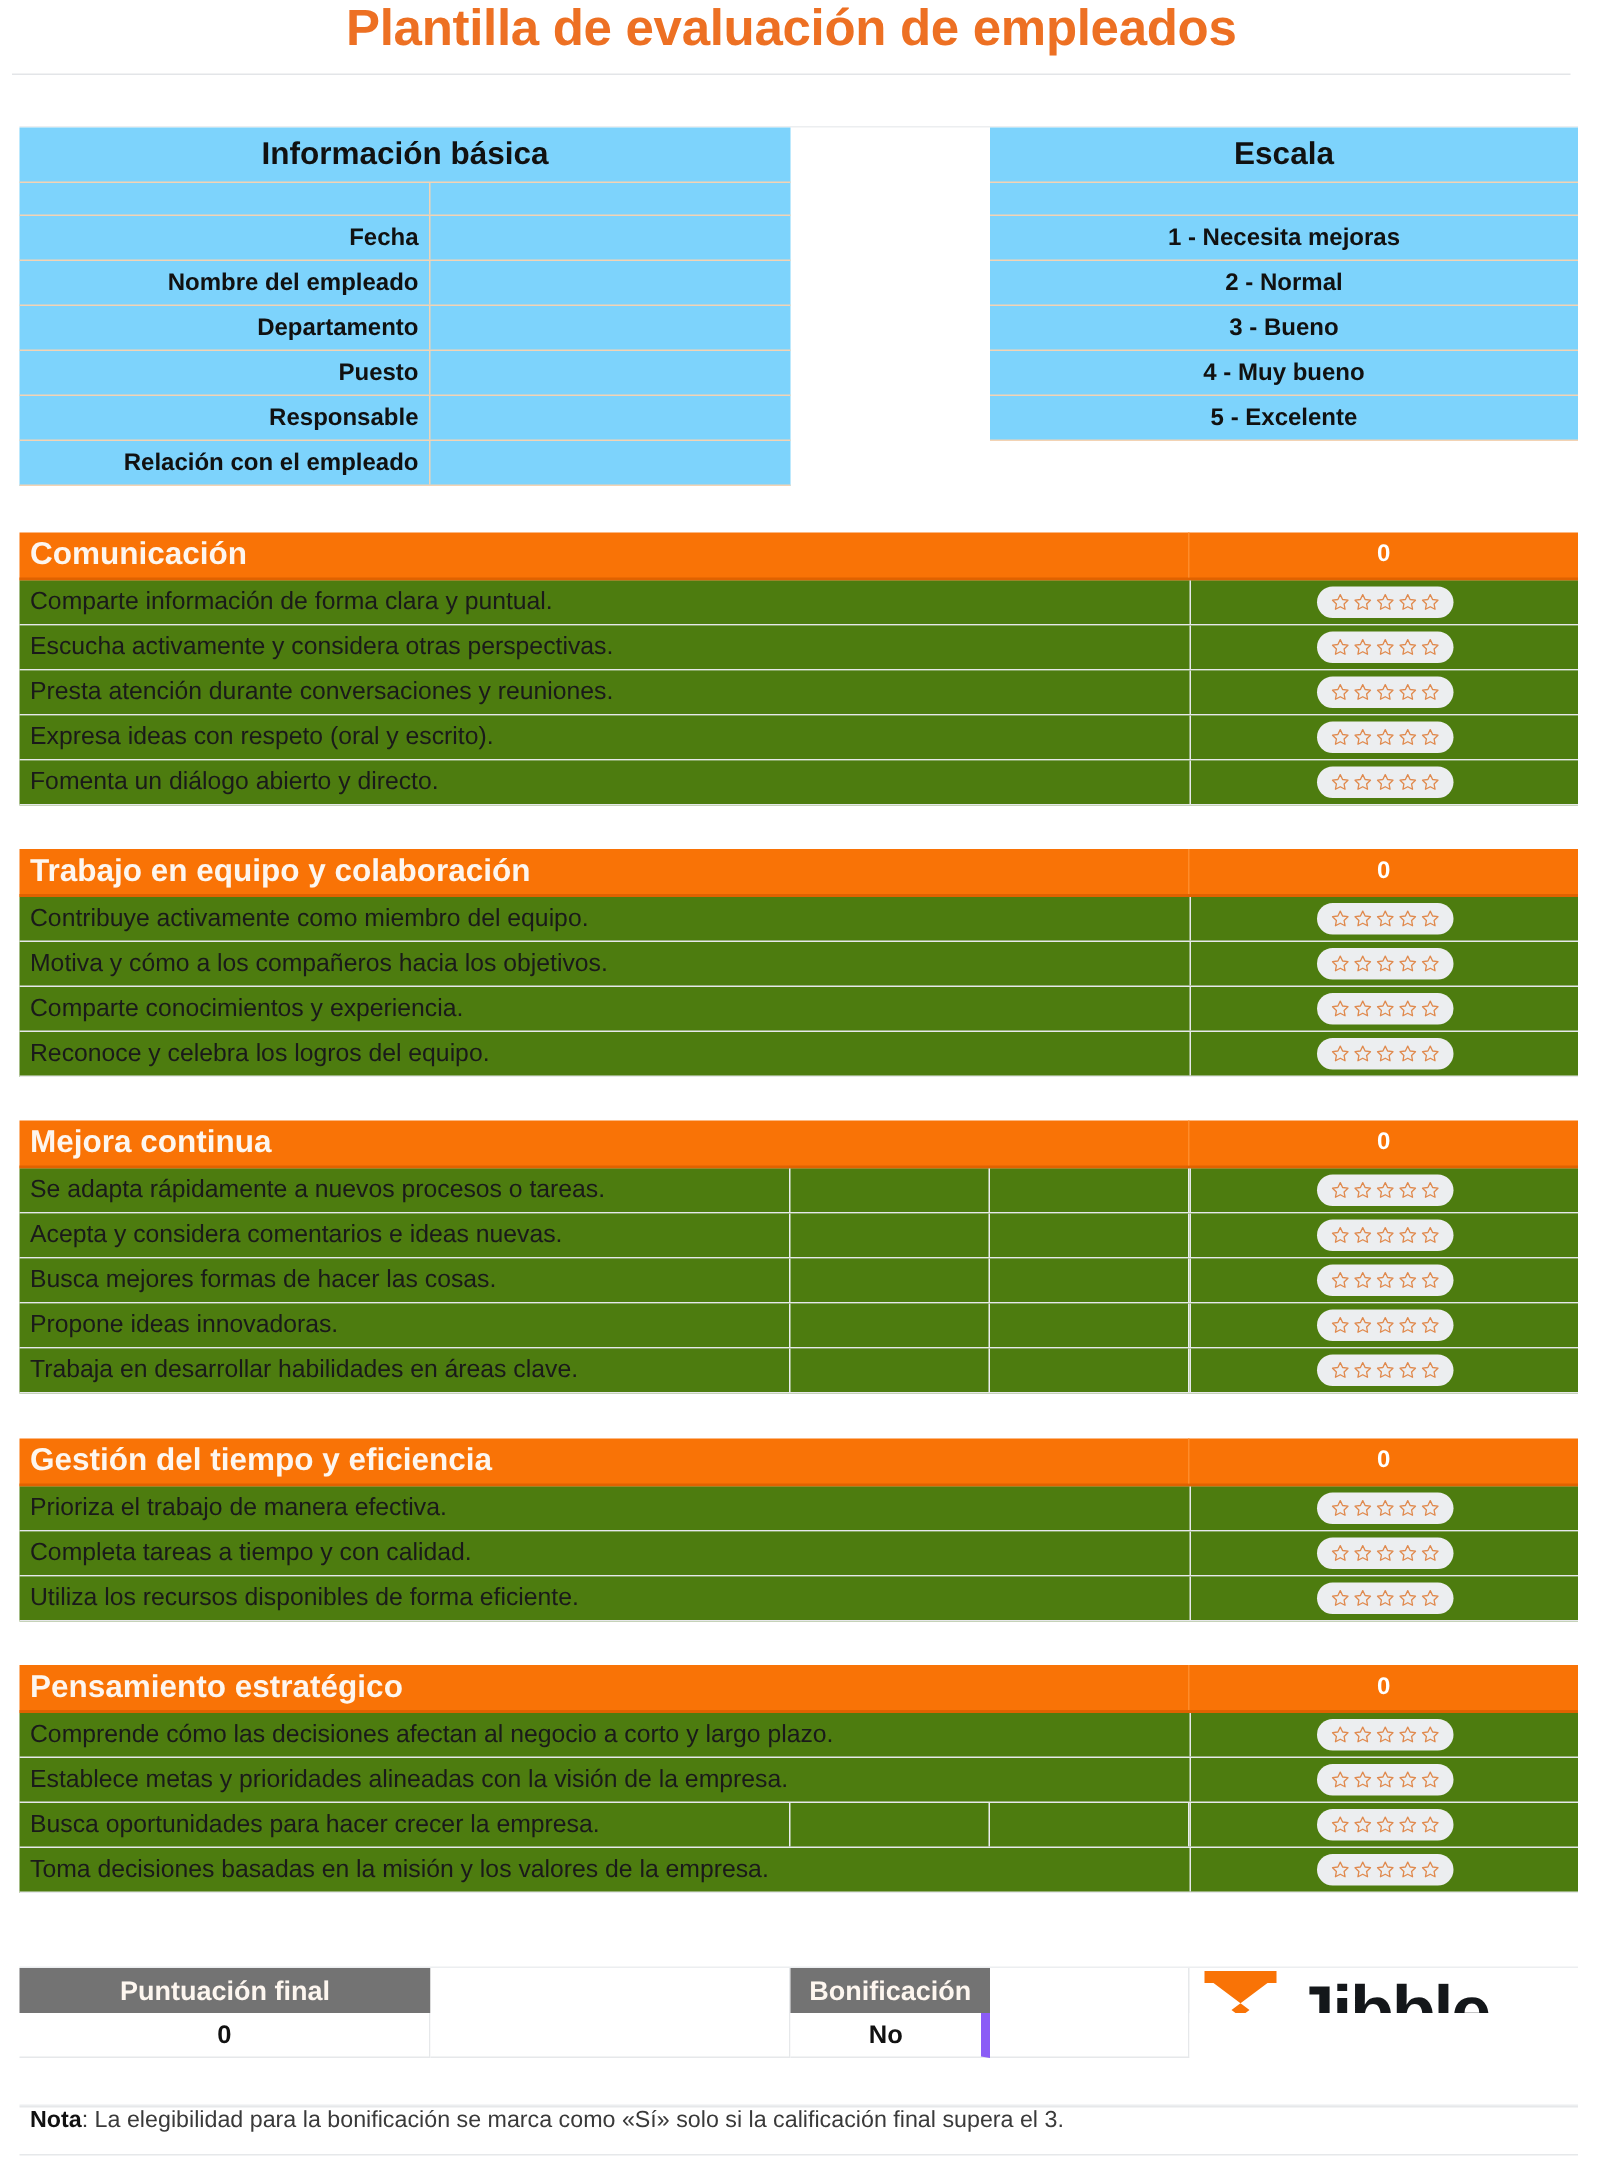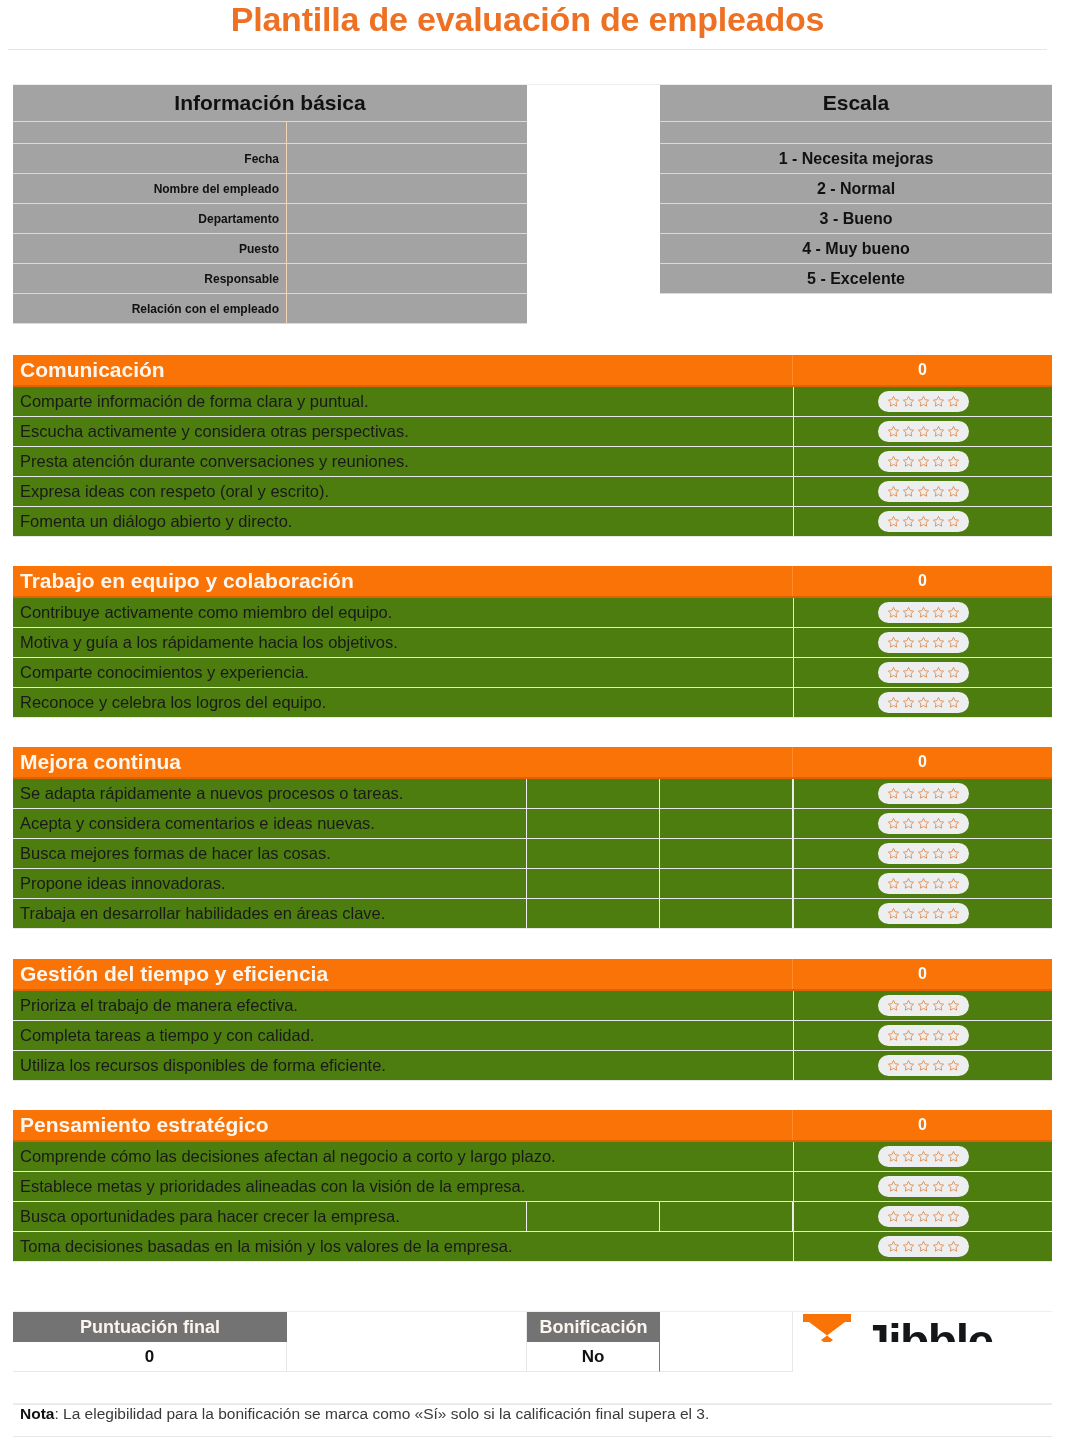--- a/index.html
+++ b/index.html
@@ -53,42 +53,42 @@
     position: absolute;
     left: 13px; top: 85px;
     width: 514px;
   }
   .escala-block {
     position: absolute;
     left: 660px; top: 85px;
     width: 392px;
   }
   .peach-row {
-    background: #a3a3a3;
+    background: #7dd3fc;
     border-bottom: 1px solid #f3d3b4;
     box-sizing: border-box;
     display: flex;
   }
   .info-head, .escala-head {
     height: 37px;
     font-size: 21px;
     font-weight: bold;
     color: #111111;
     align-items: center;
     justify-content: center;
   }
   .info-blank { height: 22px; }
   .info-row { height: 30px; }
   .info-label {
     width: 274px;
     display: flex;
     align-items: center;
     justify-content: flex-end;
     padding-right: 7px;
-    font-size: 12px;
+    font-size: 16px;
     font-weight: bold;
     color: #111111;
     box-sizing: border-box;
     border-right: 1px solid #f3d3b4;
   }
   .info-value {
     flex: 1;
     box-sizing: border-box;
   }
   .escala-blank { height: 22px; }
@@ -519,21 +519,21 @@
               </span>
               <span>
                 <svg width="13" height="13" viewBox="0 0 24 24">
                   <path d="M12 2.6l2.9 6.0 6.6.9 -4.8 4.6 1.2 6.5 -5.9-3.1 -5.9 3.1 1.2-6.5 -4.8-4.6 6.6-.9z" fill="none" stroke="#e08a4e" stroke-width="1.6" stroke-linejoin="round"></path>
                 </svg>
               </span>
             </div>
           </div>
         </div>
         <div class="crit-row">
-          <div class="crit-text">Motiva y guía a los rápidamente hacia los objetivos.</div>
+          <div class="crit-text">Motiva y cómo a los compañeros hacia los objetivos.</div>
           <div class="crit-mid-a"></div>
           <div class="crit-mid-b"></div>
           <div class="crit-stars">
             <div class="star-pill">
               <span>
                 <svg width="13" height="13" viewBox="0 0 24 24">
                   <path d="M12 2.6l2.9 6.0 6.6.9 -4.8 4.6 1.2 6.5 -5.9-3.1 -5.9 3.1 1.2-6.5 -4.8-4.6 6.6-.9z" fill="none" stroke="#e08a4e" stroke-width="1.6" stroke-linejoin="round"></path>
                 </svg>
               </span>
               <span>
@@ -1073,21 +1073,21 @@
           </svg>
         </span>
         <span class="logo-text">Jibble</span>
       </div>
     </div>
   </div>
 
   <div class="footer-band" style="top:1342px;">
     <div class="fb-cell white-val" style="width:274px;border-right:1px solid #e6e8ea;">0</div>
     <div class="fb-cell white-val" style="width:240px;border-right:1px solid #e6e8ea;"></div>
-    <div class="fb-cell white-val" style="width:133px;border-right:1px solid #8b5cf6;">No</div>
+    <div class="fb-cell white-val" style="width:133px;border-right:6px solid #8b5cf6;">No</div>
     <div class="fb-cell white-val" style="width:133px;border-right:1px solid #e6e8ea;"></div>
     <div class="fb-cell white-val" style="flex:1;border-bottom:none;"></div>
   </div>
 
   <div class="footer-gap" style="top:1372px;height:32px;"></div>
 
   <div class="note-row" style="top:1404px;">
     <span class="note-bold">Nota</span>
       <span>: La elegibilidad para la bonificación se marca como «Sí» solo si la calificación final supera el 3.</span>
   </div>

